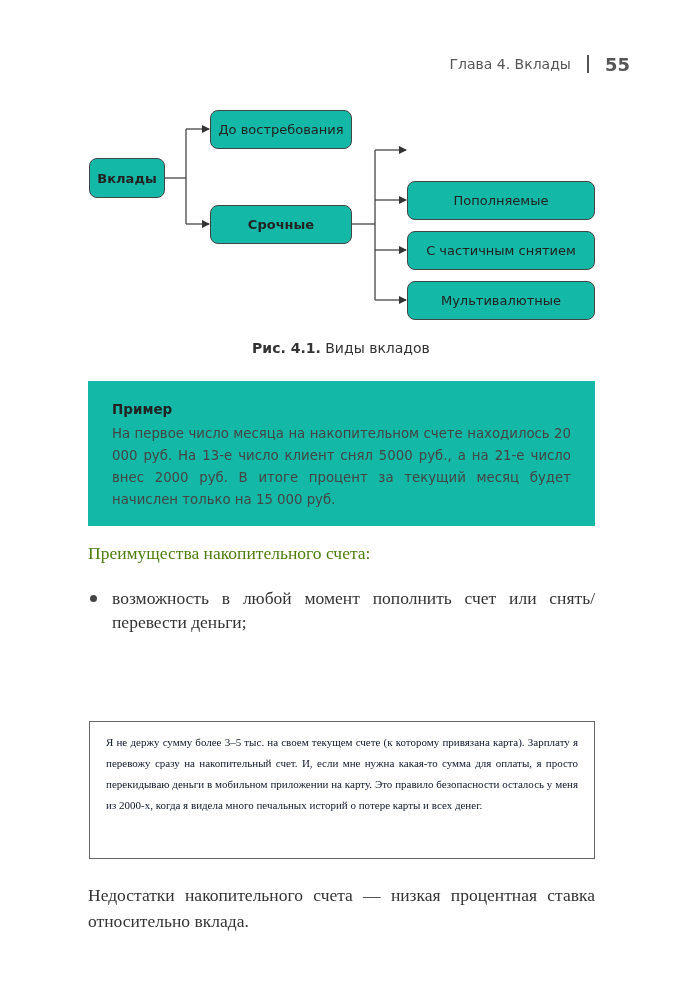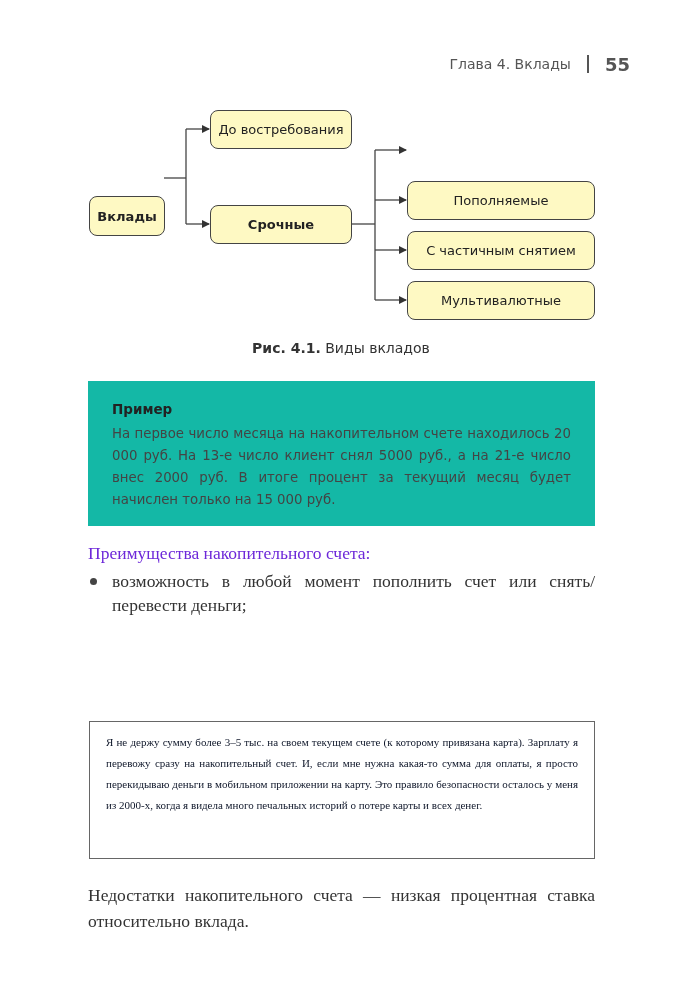--- a/index.html
+++ b/index.html
@@ -13,41 +13,41 @@
   .running-head {
     position: absolute; top: 52px; right: 52px; height: 24px;
     display: flex; align-items: center; gap: 10px;
   }
   .running-head .chapter { font-size: 14px; color: #555; }
   .running-head .sep { width: 2px; height: 18px; background: #555; margin: 0 6px; }
   .running-head .page { font-size: 18px; font-weight: bold; color: #555; }
 
   .diagram { position: absolute; left: 0; top: 0; width: 682px; height: 330px; }
   .box {
-    position: absolute; box-sizing: border-box; border: 1.3px solid #444; border-radius: 8px; background: #fef9c3;
+    position: absolute; box-sizing: border-box; border: 1.3px solid #444; border-radius: 8px; background: #14b8a6;
     display: flex; align-items: center; justify-content: center; font-size: 13px; color: #222;
   }
-  .box.root { font-weight: bold; margin-top: 38px; }
+  .box.root { font-weight: bold; }
 
   .caption {
     position: absolute; top: 340px; left: 0; width: 682px; text-align: center; font-size: 14px; color: #333;
   }
   .caption b { font-weight: bold; }
 
   .example-box {
     position: absolute; left: 88px; top: 381px; width: 507px; height: 145px; background: #14b8a6; box-sizing: border-box;
     padding: 20px 24px 0 24px;
   }
   .example-box .title { font-size: 13.5px; font-weight: bold; color: #222; margin-bottom: 6px; }
   .example-box .body { font-size: 13.3px; line-height: 22px; color: #444; text-align: justify; }
 
   .advantages { position: absolute; left: 88px; top: 540px; width: 507px; }
-  .advantages .lead { font-size: 17.5px; line-height: 26px; color: #6d28d9; }
+  .advantages .lead { font-size: 17.5px; line-height: 26px; color: #4d7c0f; }
   .advantages ul { list-style: none; margin: 0; padding: 0; }
-  .advantages li { position: relative; padding-left: 24px; font-size: 17.5px; line-height: 24px; color: #333; text-align: justify; margin-top: 3px; }
+  .advantages li { position: relative; padding-left: 24px; font-size: 17.5px; line-height: 24px; color: #333; text-align: justify; margin-top: 20px; }
   .advantages li .bullet { position: absolute; left: 2px; top: 9px; width: 7px; height: 7px; border-radius: 50%; background: #444; }
 
   .note-box {
     position: absolute; left: 89px; top: 721px; width: 506px; height: 138px; box-sizing: border-box;
     border: 1.5px solid #666; padding: 10px 16px 0 16px;
   }
   .note-box .body { font-size: 11px; line-height: 21px; color: #0f172a; text-align: justify; font-family: Liberation Serif, serif; }
 
   .drawbacks { position: absolute; left: 88px; top: 870px; width: 507px; font-size: 17.5px; line-height: 26px; color: #333; text-align: justify; margin-top: 12px; }
 </style>

